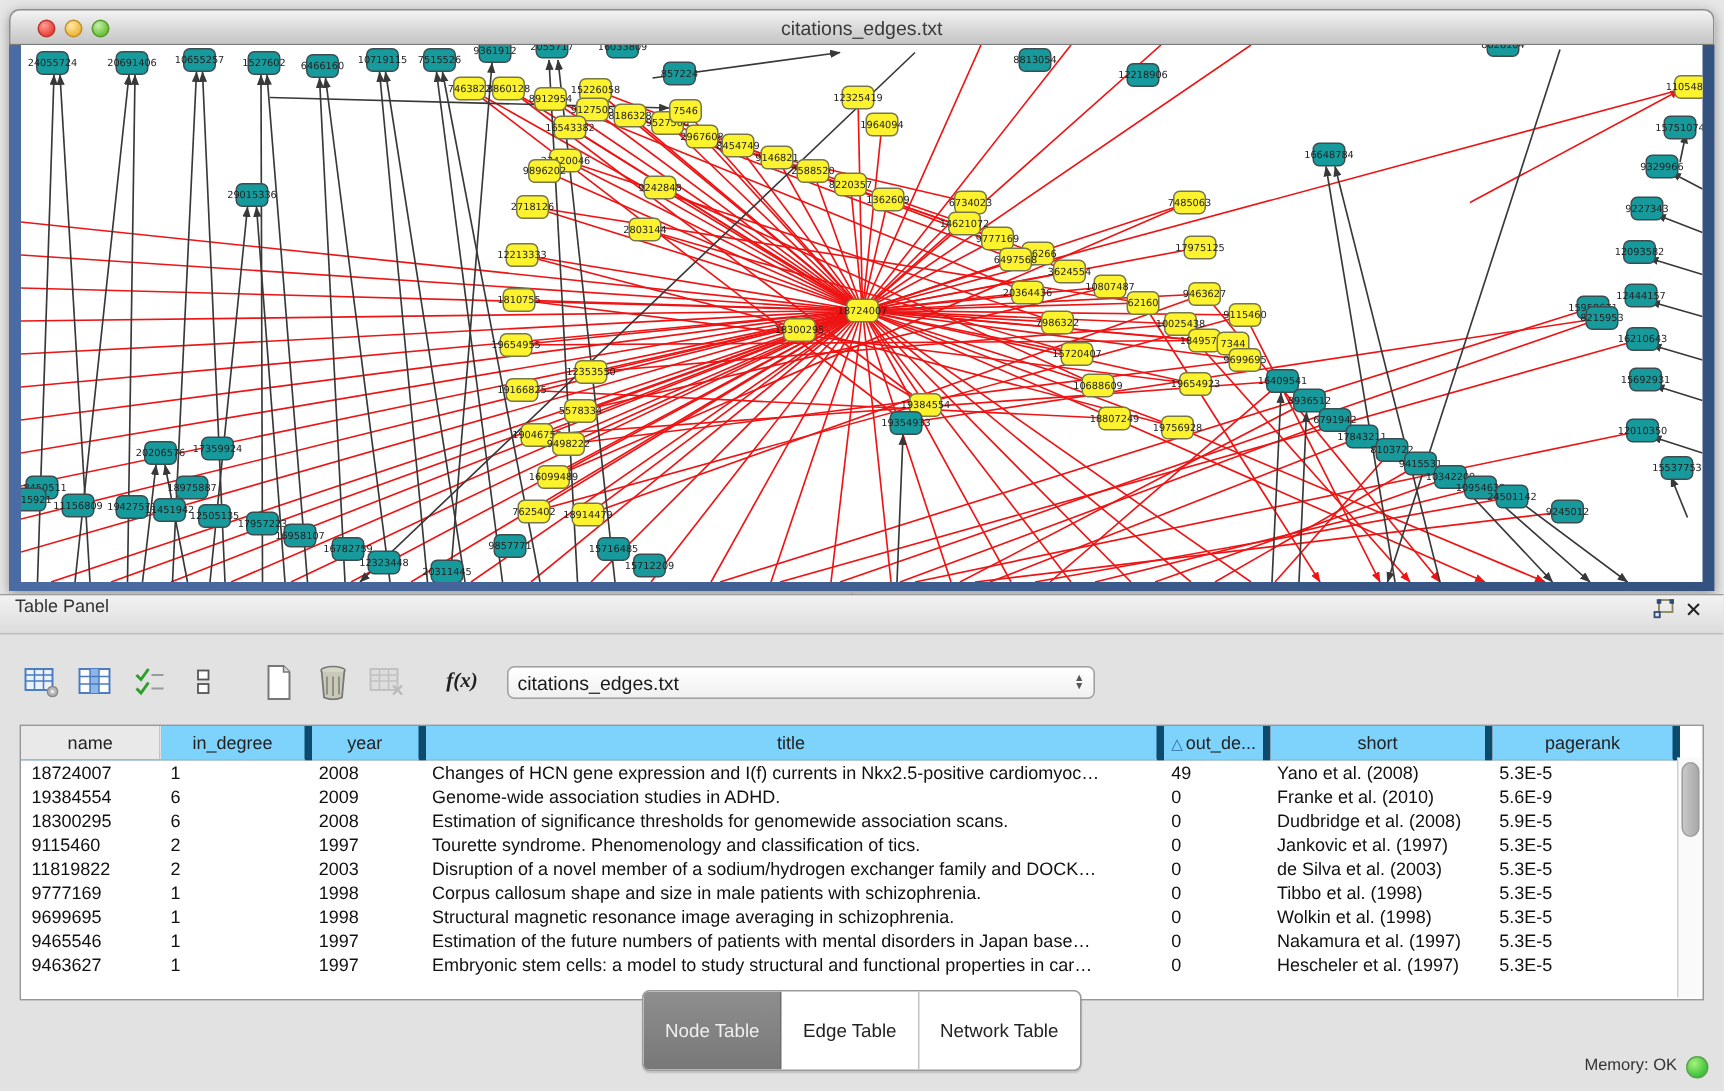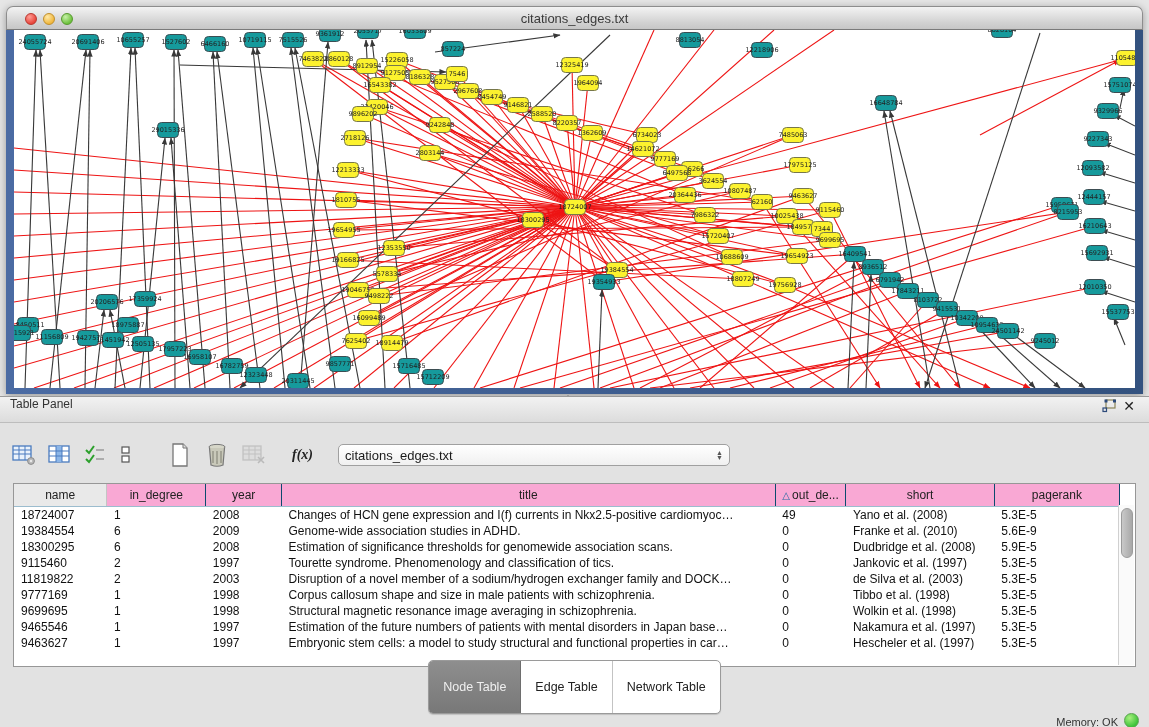--- a/index.html
+++ b/index.html
@@ -31,51 +31,51 @@
   #table-panel{position:absolute;left:0;top:396px;width:1149px;height:331px;background:#e2e2e2;
     border-top:1px solid #9a9a9a;}
   .panel-header{height:26px;background:linear-gradient(#f2f2f2,#dcdcdc);
     border-bottom:1px solid #bdbdbd;display:flex;align-items:flex-start;padding:0 10px;box-sizing:border-box;}
   .panel-title{font-size:12px;color:#333;}
   .panel-header .spacer{flex:1;}
   .float-btn,.close-btn{width:20px;height:18px;display:flex;align-items:center;justify-content:center;cursor:default;}
   .close-btn{font-size:14px;font-weight:bold;color:#222;}
   
   .toolbar{position:absolute;left:12px;top:40px;height:36px;display:flex;align-items:center;gap:4px;}
-  .tb-btn{width:32px;height:30px;display:flex;align-items:center;justify-content:flex-start;border-radius:4px;}
+  .tb-btn{width:32px;height:30px;display:flex;align-items:center;justify-content:center;border-radius:4px;}
   .tb-btn.disabled{opacity:.45;}
   .tb-gap{width:10px;}
   .fx{font-family:"Liberation Serif","DejaVu Serif",serif;font-style:italic;font-weight:bold;font-size:14px;color:#222;}
   .combo{width:392px;height:22px;margin-left:10px;background:linear-gradient(#ffffff,#f0f0f0);
     border:1px solid #a0a0a0;border-radius:5px;display:flex;align-items:center;padding:0 6px;box-sizing:border-box;}
   .combo .val{flex:1;font-size:13px;color:#1a1a1a;}
   .combo .arrows{display:flex;flex-direction:column;line-height:5px;font-size:7px;color:#555;}
   
   #table-wrap{position:absolute;left:13px;top:86px;width:1123px;height:184px;background:#fff;
     border:1px solid #979797;box-sizing:border-box;overflow:hidden;}
   table.grid{border-collapse:collapse;table-layout:fixed;width:1106px;font-size:12px;color:#111;}
-  table.grid th{height:20px;background:#f9a8d4;border-right:1px solid #0c4a6e;border-bottom:1px solid #9bbcce;
+  table.grid th{height:20px;background:#7dd3fc;border-right:5px solid #0c4a6e;border-bottom:1px solid #9bbcce;
     font-weight:normal;font-size:12px;color:#222;text-align:center;overflow:hidden;white-space:nowrap;}
   table.grid th.hdr-grey{background:#e9e9e9;border-right:1px solid #c4c4c4;}
   table.grid td{height:16px;padding:0 0 0 7px;overflow:hidden;white-space:nowrap;}
   .c0{width:92px;} .c1{width:98px;} .c2{width:75px;} .c3{width:489px;} .c4{width:70px;} .c5{width:147px;} .c6{width:124px;}
   td.c0{padding-left:10px;}
   .sort-tri{color:#2e6da4;font-size:10px;margin-right:2px;}
   #vscroll{position:absolute;right:1px;top:21px;width:15px;bottom:1px;background:#fafafa;border-left:1px solid #d0d0d0;}
   #vscroll .thumb{position:absolute;left:2px;top:3px;width:10px;height:48px;border-radius:6px;
     background:linear-gradient(90deg,#c9c9c9,#a8a8a8);border:1px solid #9b9b9b;}
   
   .tabs-row{position:absolute;left:0;right:0;top:276px;height:28px;display:flex;justify-content:center;align-items:center;}
   .seg{display:flex;border:1px solid #9a9a9a;border-radius:5px;overflow:hidden;background:#fff;
     box-shadow:0 1px 1px rgba(0,0,0,.15);}
   .seg .tab{padding:19px 14px;font-size:12.5px;color:#222;border-right:1px solid #c3c3c3;}
   .seg .tab:last-child{border-right:none;}
   .seg .tab.sel{background:linear-gradient(#8e8e8e,#787878);color:#efefef;border-right:1px solid #6e6e6e;}
   
-  .status-row{position:absolute;left:0;right:0;bottom:0;height:24px;display:flex;align-items:flex-end;
+  .status-row{position:absolute;left:0;right:0;bottom:0;height:24px;display:flex;align-items:flex-start;
     justify-content:flex-end;padding-right:10px;box-sizing:border-box;}
   .mem-label{font-size:11px;color:#333;margin-right:6px;}
   .mem-dot{width:13px;height:13px;border-radius:50%;background:radial-gradient(circle at 35% 30%,#a8f07e,#3ec43a 70%);
     border:1px solid #58a14e;}
   
   .ic{display:block;}
 </style>
 </head>
 <body>
 

